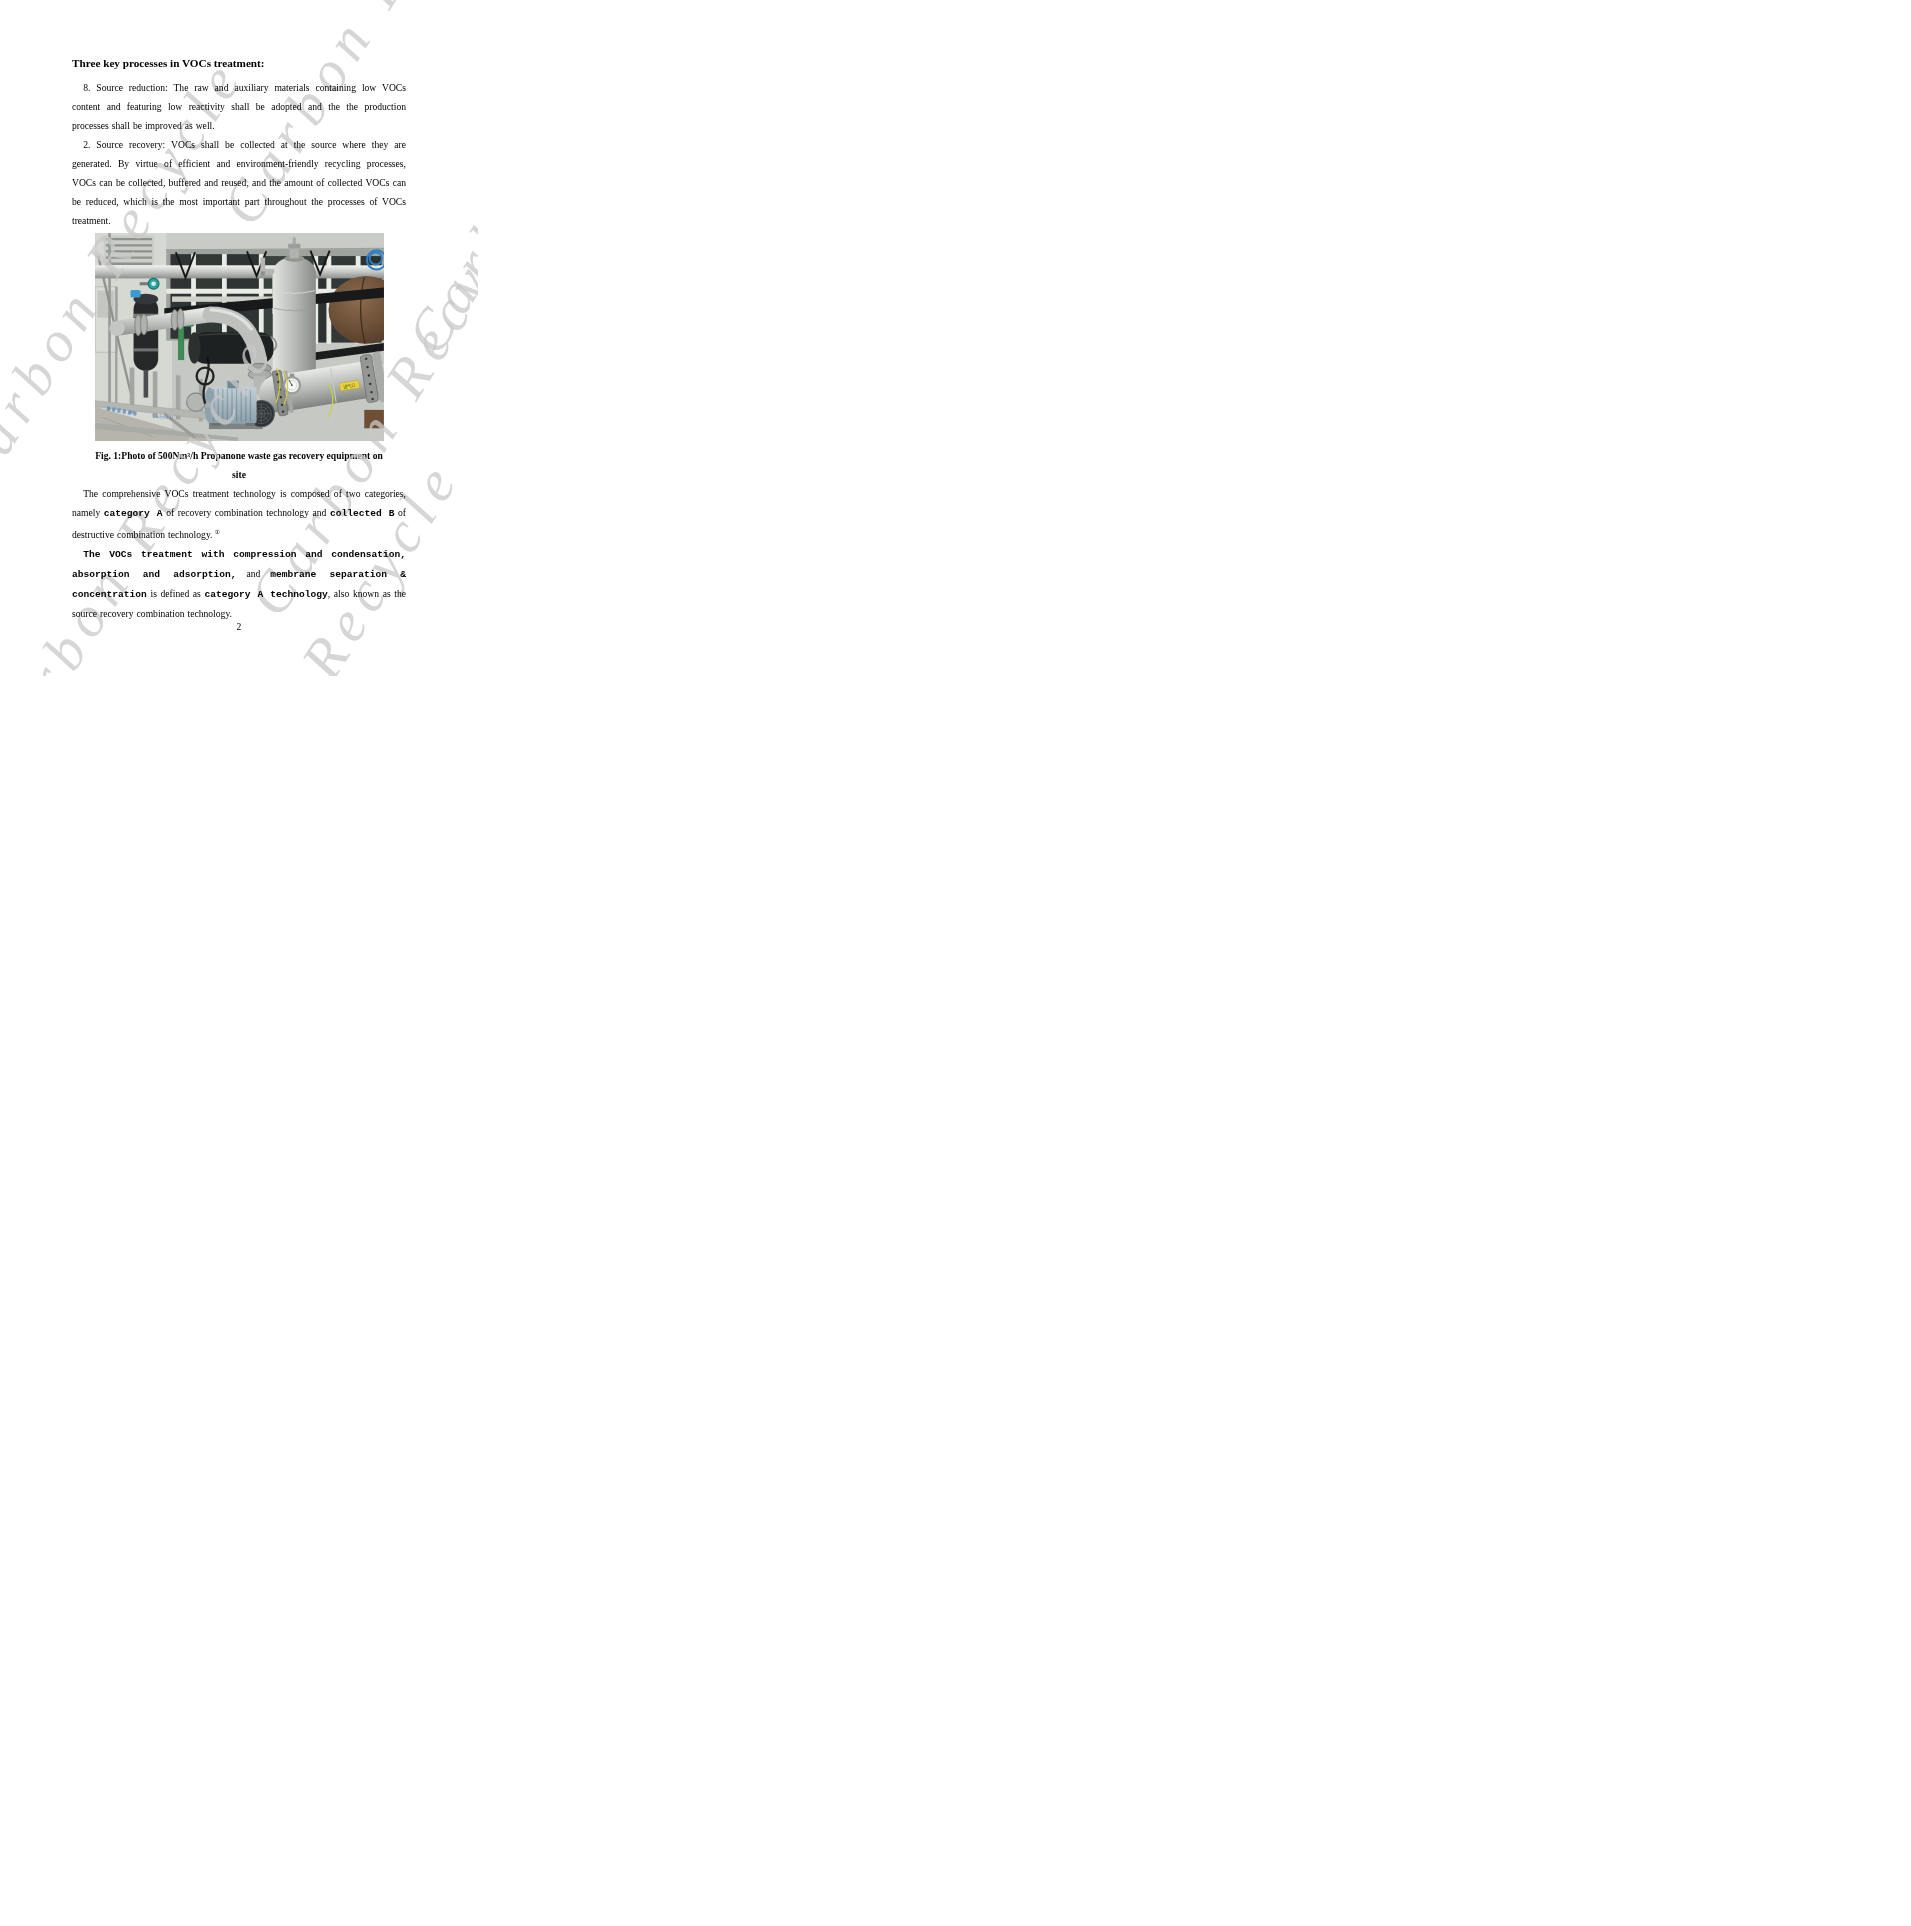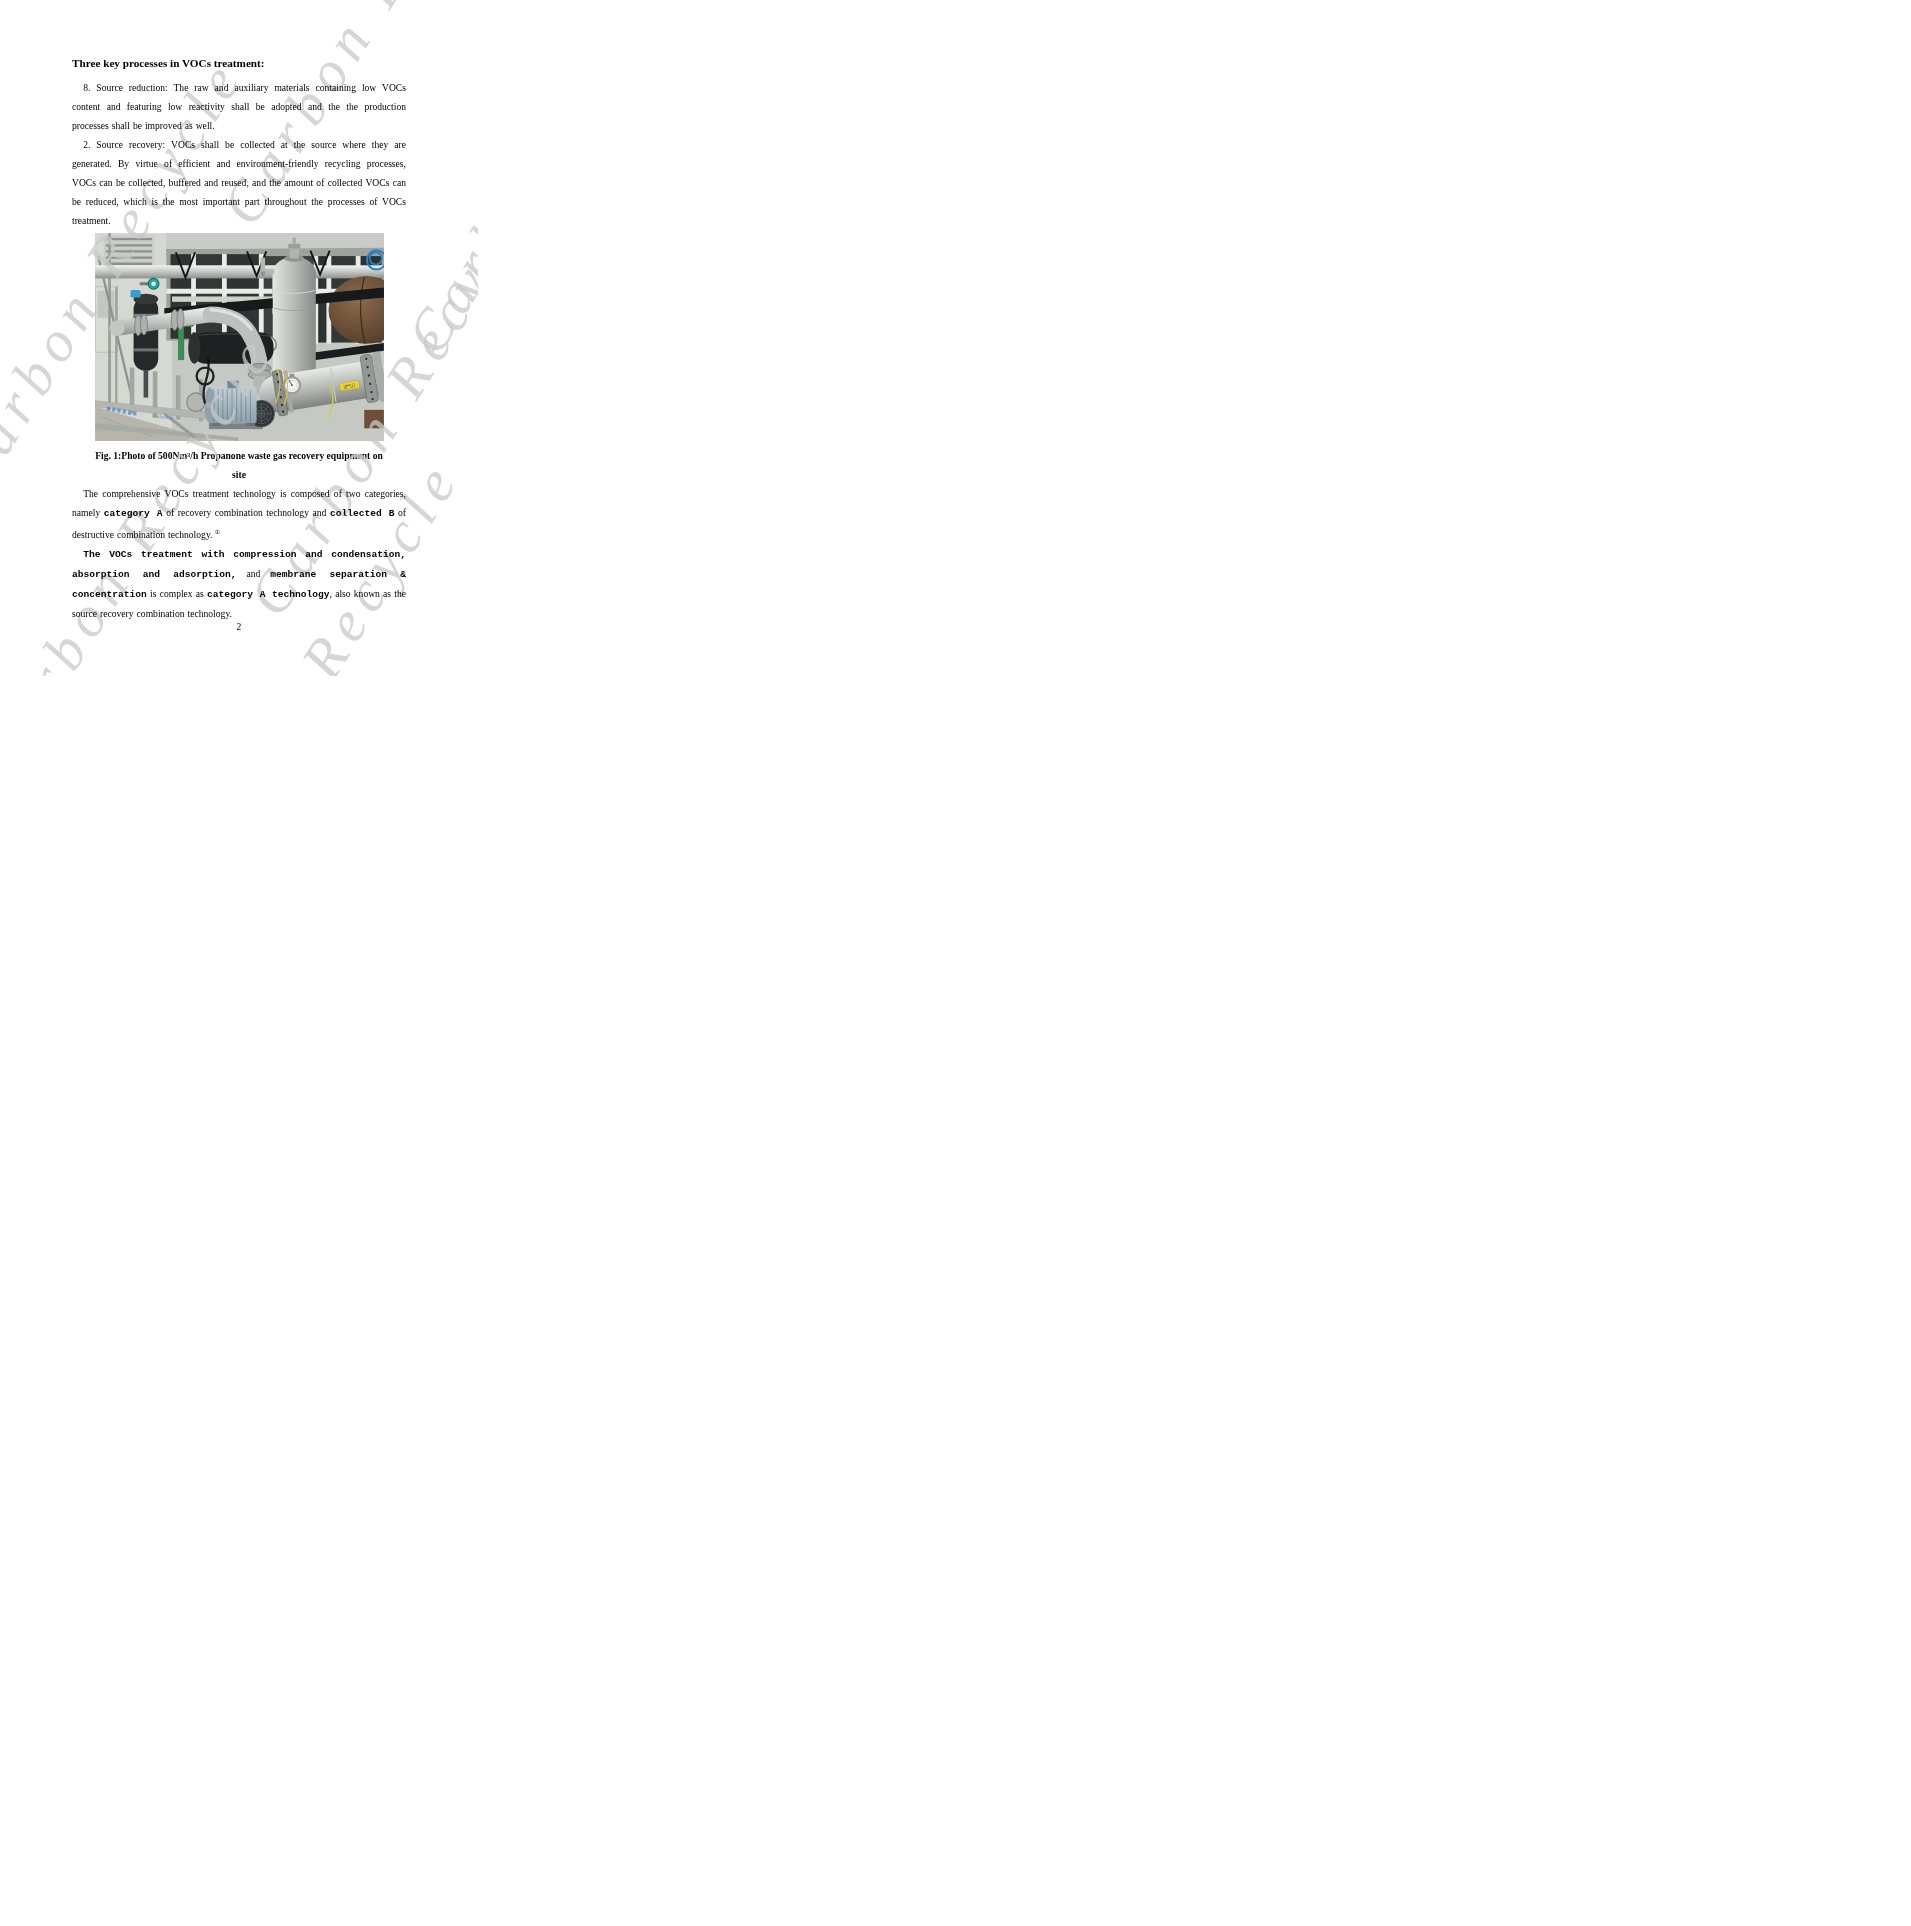--- a/index.html
+++ b/index.html
@@ -312,19 +312,19 @@
             <circle cx="732" cy="70" r="25"></circle>
           </g>
           <rect x="700" y="460" width="51" height="48" fill="#6f4e36"></rect>
         </svg>
       </div>
       <figcaption>Fig. 1:Photo of 500Nm³/h Propanone waste gas recovery equipment on site</figcaption>
     </figure>
 
     <p class="body-para"><span>The comprehensive VOCs treatment technology is composed of two categories, namely </span><span class="b">category A</span><span> of recovery combination technology and </span><span class="b">collected B</span><span> of destructive combination technology.</span><sup class="fnote">①</sup></p>
 
-    <p class="body-para"><span class="b">The VOCs treatment with compression and condensation, absorption and adsorption,</span><span> and </span><span class="b">membrane separation &amp; concentration</span><span> is complex as </span><span class="b">category A technology</span><span>, also known as the source recovery combination technology.</span></p>
+    <p class="body-para"><span class="b">The VOCs treatment with compression and condensation, absorption and adsorption,</span><span> and </span><span class="b">membrane separation &amp; concentration</span><span> is defined as </span><span class="b">category A technology</span><span>, also known as the source recovery combination technology.</span></p>
 
   </main>
 
   <div class="page-number">2</div>
 </div>
 
 
 </body></html>

